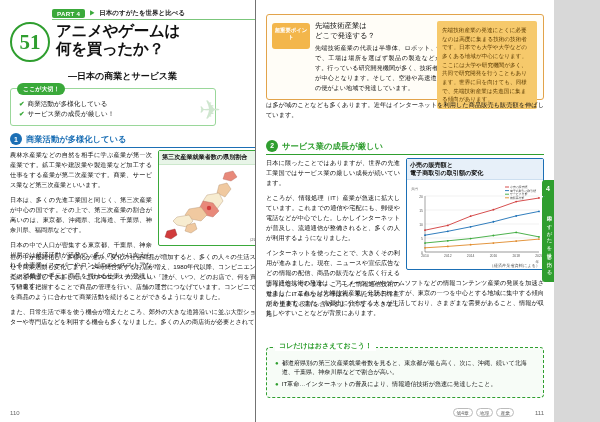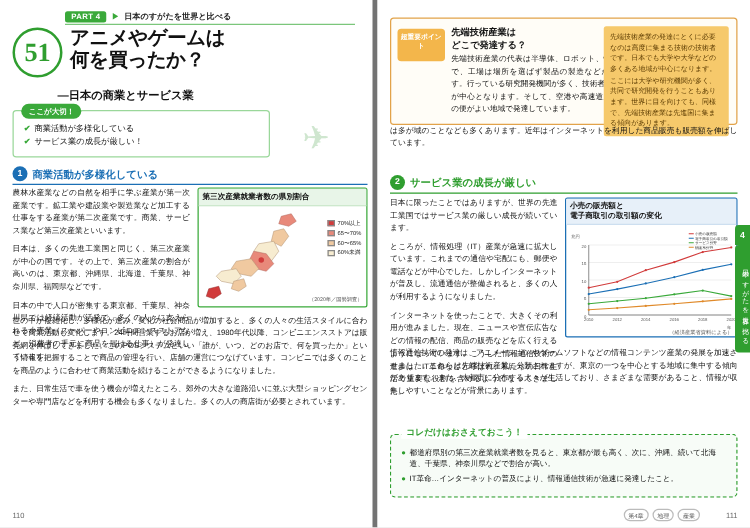--- a/index.html
+++ b/index.html
@@ -10,21 +10,21 @@
     font-family:"Liberation Sans", sans-serif;
     overflow:hidden;
   }
   .spread { position:relative; width:600px; height:422px; display:flex; }
   .page {
     position:relative;
     background:#fff;
     height:422px;
     overflow:hidden;
   }
-  .page-left { width:302px; border-right:4px solid #737373;text-decoration:underline; }
+  .page-left { width:256px; border-right:1px solid #737373;text-decoration:underline; }
   .page-right { width:298px; }
 
   
   .series-bar {
     position:absolute; top:9px; left:52px;
     display:flex; align-items:center; gap:4px;
     font-size:6.5px; color:#222; font-weight:bold;
   }
   .series-bar .part {
     background:#3aa93a; color:#fff; padding:1px 5px; border-radius:2px;
@@ -41,21 +41,21 @@
     border:2px solid #2f9e2f; color:#2f9e2f;
     display:flex; align-items:center; justify-content:center;
     font-size:21px; font-weight:bold; font-family:"Liberation Serif", serif;
   }
   .lesson-title {
     position:absolute; top:22px; left:56px; width:238px;
     font-size:15.5px; font-weight:bold; line-height:1.16; color:#111;
     font-family:"Liberation Sans", sans-serif; letter-spacing:-.3px;
   }
   .lesson-sub {
-    position:absolute; top:70px; left:46px;
+    position:absolute; top:70px; left:68px;
     font-size:9px; font-weight:bold; color:#111;
   }
 
   
   .kp-box {
     position:absolute; top:88px; left:10px; width:206px;
     border:1px solid #9ad79a; border-radius:3px; background:#fff;
     padding:10px 6px 6px 8px;
   }
   .kp-tag {
@@ -117,21 +117,21 @@
     position:absolute; top:14px; left:10px; width:278px;
     border:1px solid #e2a34a; border-radius:3px; background:#fffdf7;
     padding:6px 6px 6px 48px; min-height:78px;
   }
   .tip-badge {
     position:absolute; left:5px; top:8px; width:38px; height:26px;
     background:#f3b64b; border-radius:3px; color:#fff;
     font-size:5.4px; font-weight:bold; text-align:center; line-height:1.25;
     padding-top:4px;
   }
-  .tip-title { font-size:7.4px; font-weight:bold; color:#111; line-height:1.3; margin-bottom:3px; }
+  .tip-title { font-size:7.4px; font-weight:normal; color:#111; line-height:1.3; margin-bottom:3px; }
   .tip-body { font-size:6.1px; line-height:1.62; color:#111; text-align:justify; width:160px; }
   .tip-side {
     position:absolute; right:6px; top:6px; width:100px;
     background:#f6c96b; color:#5a3a00; font-size:5.6px; line-height:1.55;
     padding:5px; border-radius:2px;
   }
   .tip-after {
     position:absolute; top:100px; left:10px; width:278px;
     font-size:6.2px; line-height:1.62; color:#111; text-align:justify;
   }

